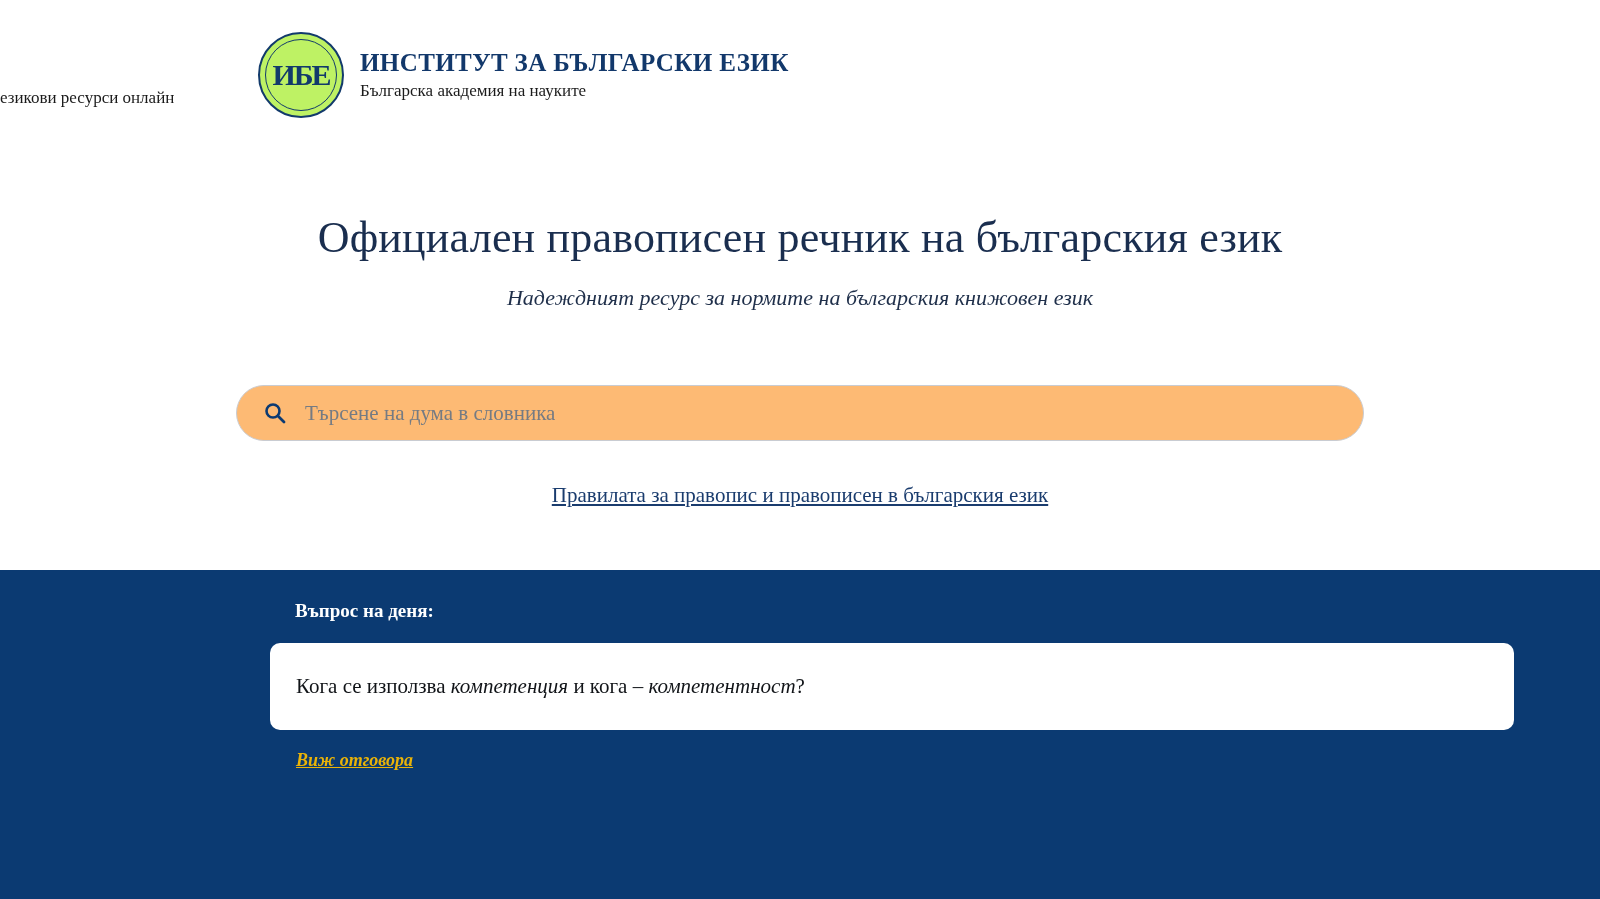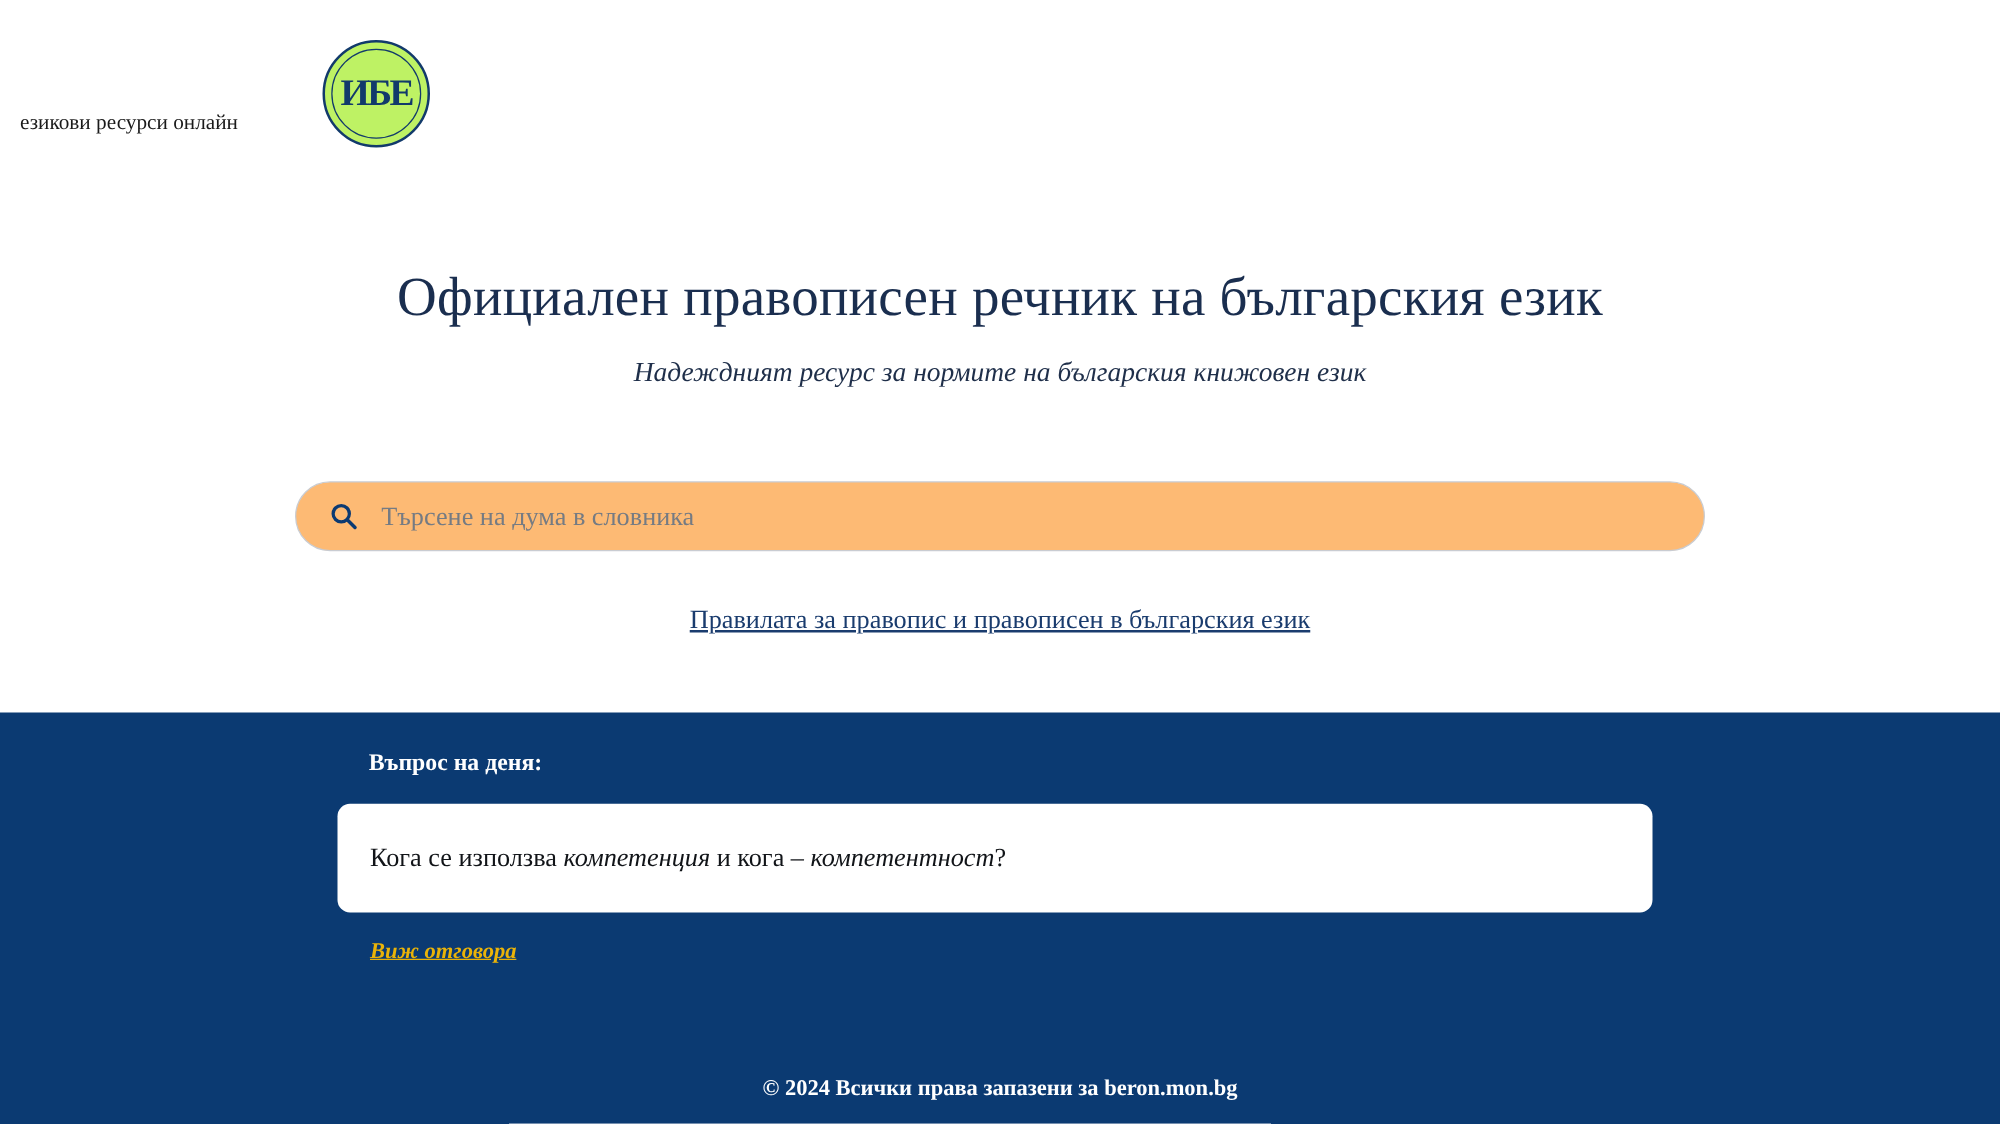--- a/index.html
+++ b/index.html
@@ -22,21 +22,21 @@
 
   
   .header {
     display: flex;
     align-items: center;
     padding: 30px 0 0 0;
     height: 140px;
   }
   .brand-tagline {
     position: absolute;
-    left: 16px;
+    left: 0;
     top: 88px;
     font-size: 17px;
     color: #1a1a1a;
     font-family: "Liberation Serif", serif;
     white-space: nowrap;
   }
   .logo-block {
     position: absolute;
     display: flex;
     align-items: center;
@@ -172,21 +172,21 @@
     top: 30px;
     font-size: 19px;
     font-weight: bold;
     color: #ffffff;
     font-family: "Liberation Serif", serif;
   }
   .qotd-card {
     position: absolute;
     left: 270px;
     top: 73px;
-    width: 1052px;
+    width: 1244px;
     height: 87px;
     background: #ffffff;
     border-radius: 10px;
     display: flex;
     align-items: center;
   }
   .qotd-text {
     padding-left: 26px;
     font-size: 21px;
     color: #111418;
@@ -224,20 +224,24 @@
 
 <div class="page">
 
   <div class="header">
 
     <div class="brand-tagline">езикови ресурси онлайн</div>
 
     <div class="logo-block logo-ibe">
       <div class="seal">
         <div class="seal-txt">ИБЕ</div>
+      </div>
+      <div>
+        <div class="logo-text-main">ИНСТИТУТ ЗА БЪЛГАРСКИ ЕЗИК</div>
+        <div class="logo-text-sub">Българска академия на науките</div>
       </div>
     </div>
 
   </div>
 
   <div class="hero">
     <h1>Официален правописен речник на българския език</h1>
     <div class="subtitle">Надеждният ресурс за нормите на българския книжовен език</div>
   </div>
 
@@ -259,16 +263,15 @@
     <div class="qotd-label">Въпрос на деня:</div>
 
     <div class="qotd-card">
       <div class="qotd-text">
         <span>Кога се използва </span><i>компетенция</i><span> и кога – </span><i>компетентност</i><span>?</span>
       </div>
     </div>
 
     <a class="answer-link" href="#">Виж отговора</a>
 
-    <div class="copyright">© 2024 Всички права запазени за beron.mon.bg</div>
   </div>
 
 </div>
 
 </body></html>

